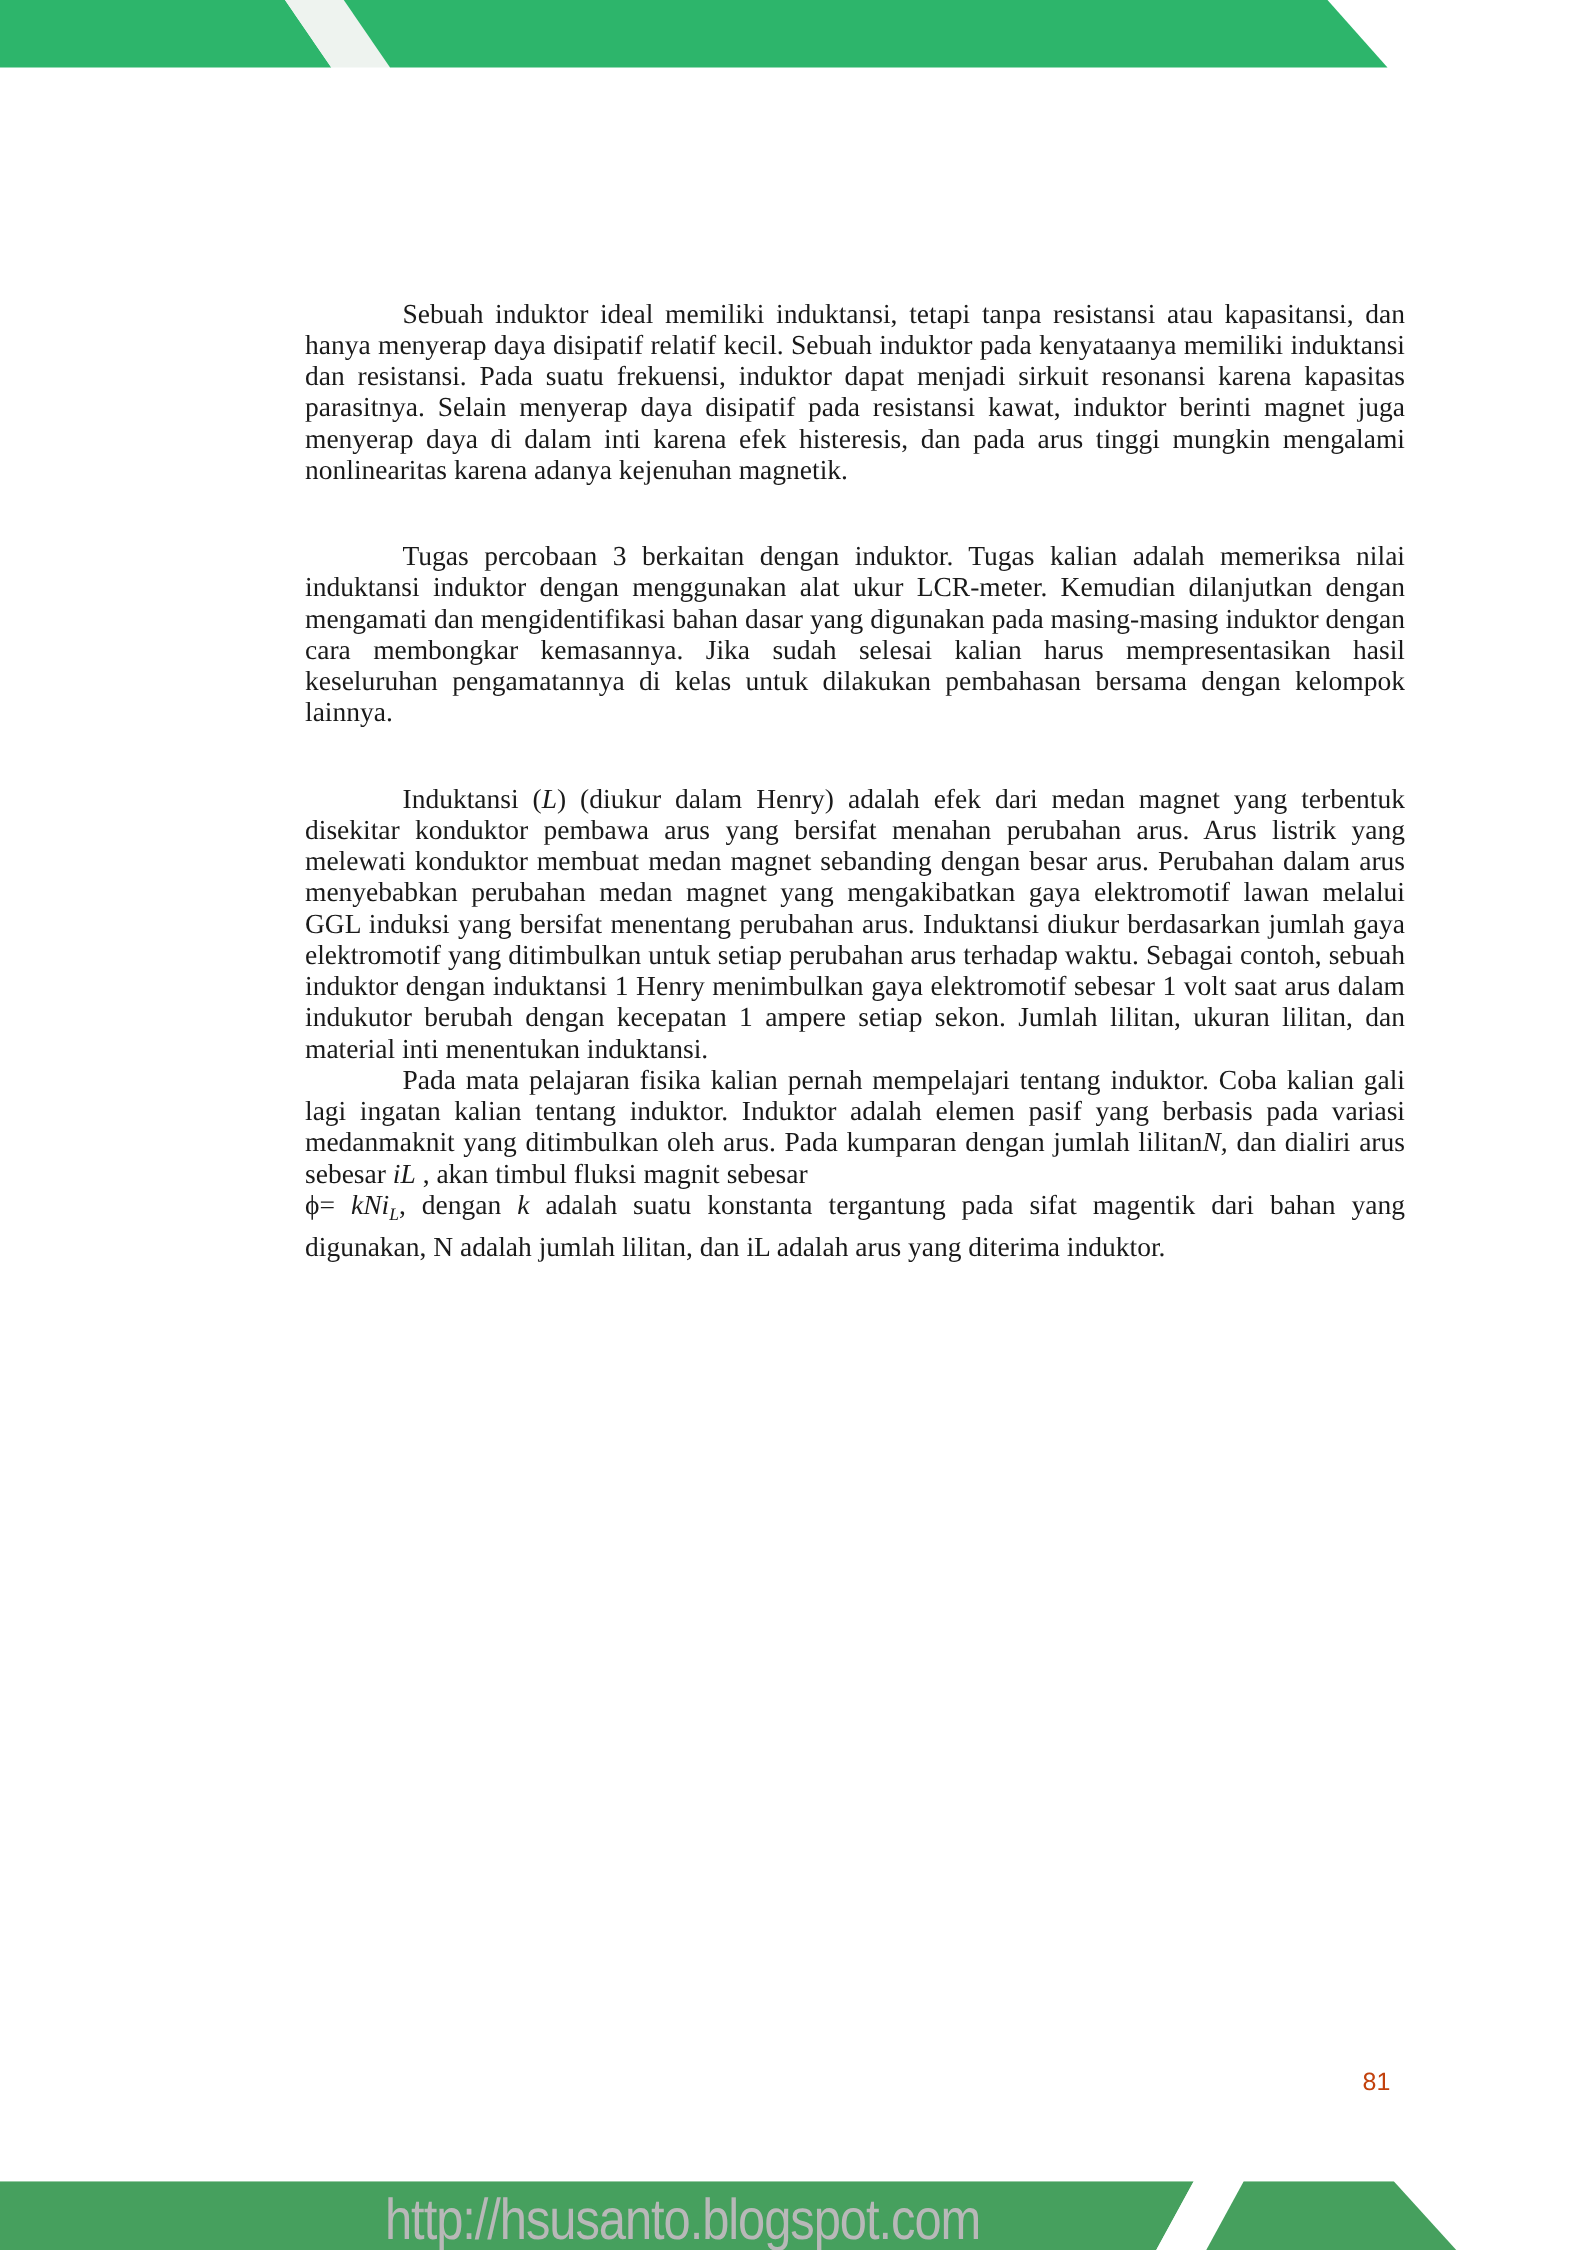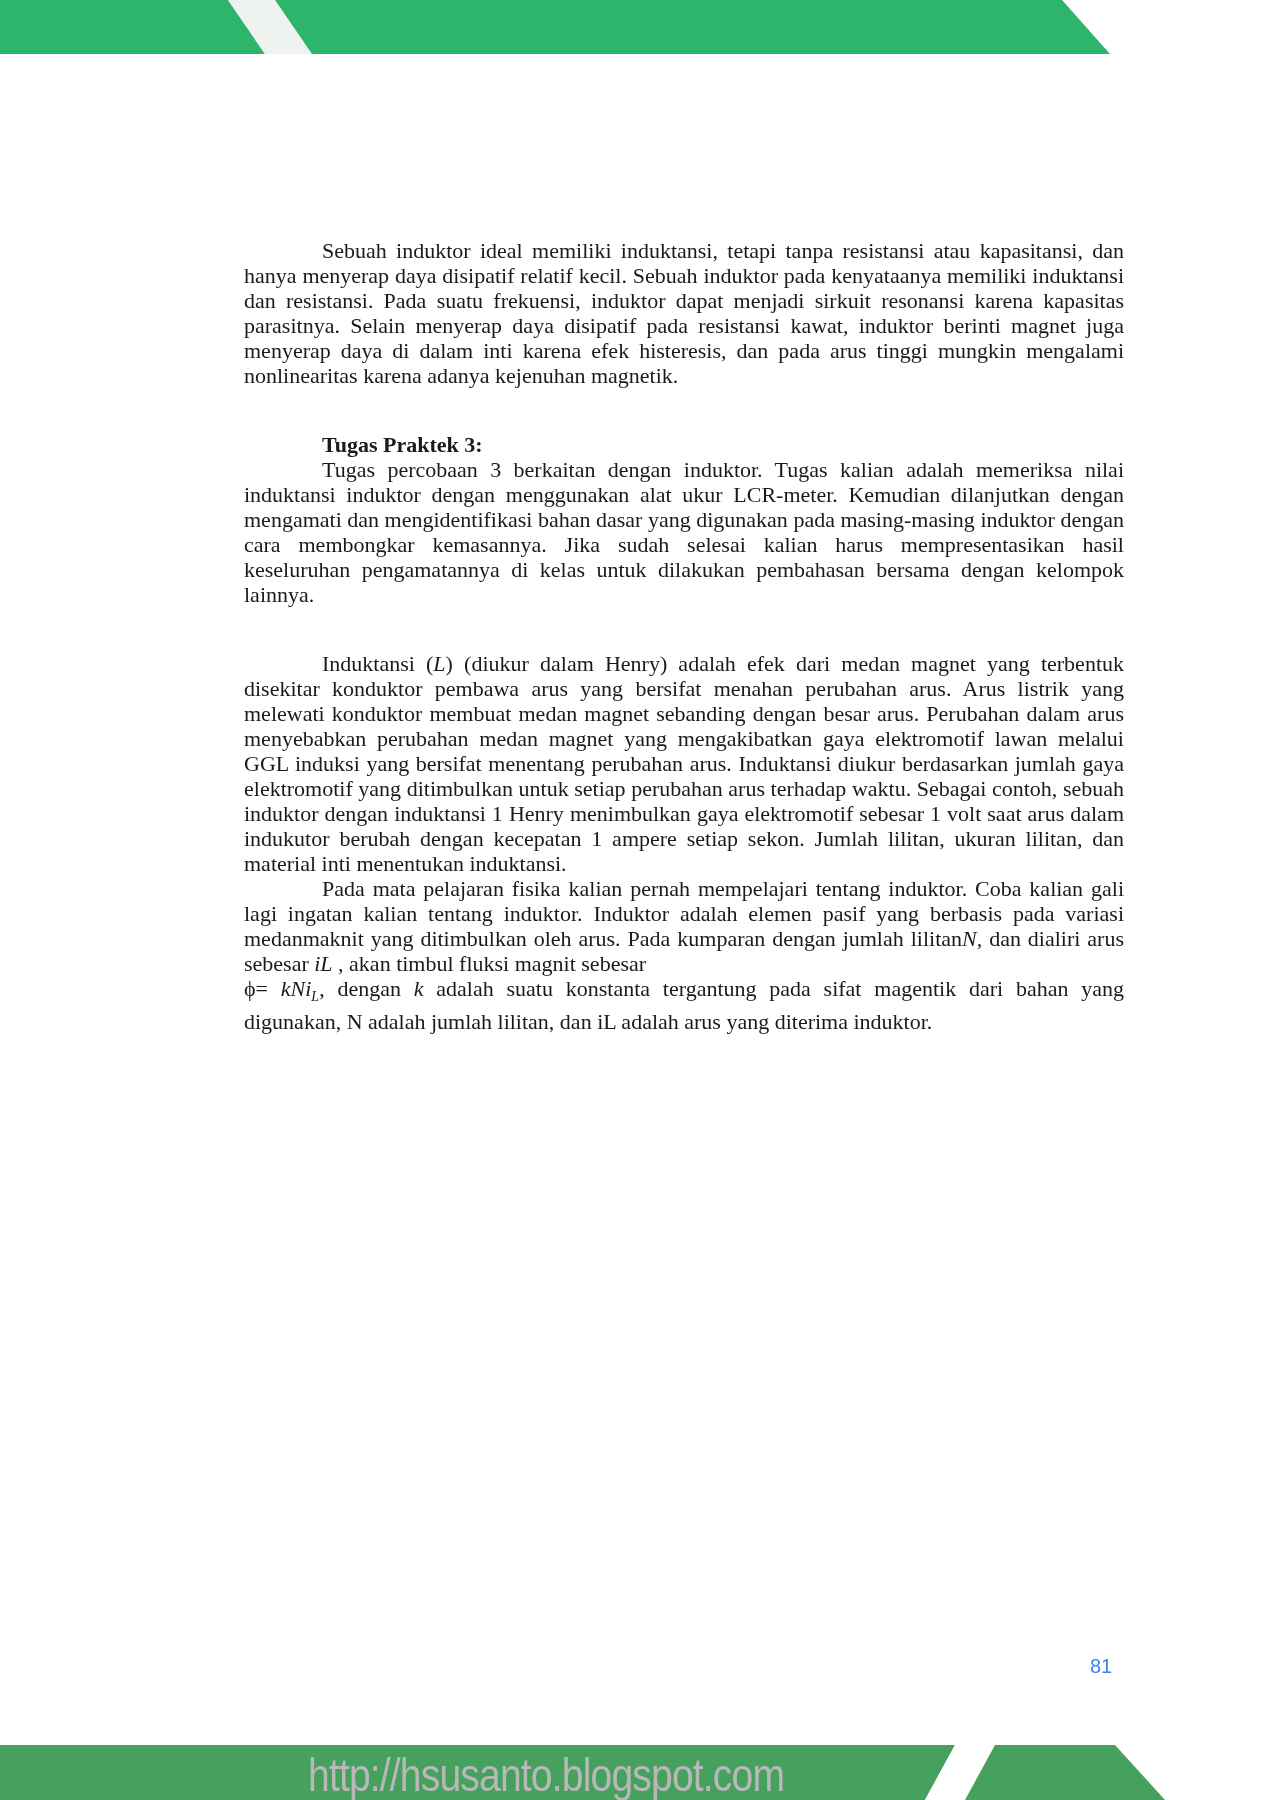--- a/index.html
+++ b/index.html
@@ -15,21 +15,21 @@
       position: absolute; left: 244px; top: 238px; width: 880px;
       font-size: 22px; line-height: 25px; text-align: justify;
     }
     .content p { margin: 0; text-indent: 78px; }
     .gap { height: 44px; }
     .heading { font-weight: bold; margin: 0 0 0 78px; }
     .heading-wrap { margin-top: 0; }
     .page-number {
       position: absolute; left: 1090px; top: 1655px;
       font-family: "Liberation Sans", "DejaVu Sans", sans-serif;
-      font-size: 20px; color: #3b82f6;
+      font-size: 20px; color: #c2410c;
     }
     .footer-url {
       position: absolute; left: 308px; top: 1748px;
       font-family: "Liberation Sans", "DejaVu Sans", sans-serif;
       font-size: 46px; color: #b8b8b8; letter-spacing: -1px;
       transform: scaleX(0.85); transform-origin: left top;
     }
     i.var { font-style: italic; }
     sub { font-size: 14px; }
   </style>
@@ -38,23 +38,20 @@
 
 <svg class="top-band" viewBox="0 0 1272 56" preserveAspectRatio="none">
   <polygon points="0,0 228,0 265,54 0,54" fill="#2db56b"></polygon>
   <polygon points="228,0 275,0 312,54 265,54" fill="#eef3ef"></polygon>
   <polygon points="275,0 1062,0 1110,54 312,54" fill="#2db56b"></polygon>
 </svg>
 
 <div class="content">
   <p>Sebuah induktor ideal memiliki induktansi, tetapi tanpa resistansi atau kapasitansi, dan hanya menyerap daya disipatif relatif kecil. Sebuah induktor pada kenyataanya memiliki induktansi dan resistansi. Pada suatu frekuensi, induktor dapat menjadi sirkuit resonansi karena kapasitas parasitnya. Selain menyerap daya disipatif pada resistansi kawat, induktor berinti magnet juga menyerap daya di dalam inti karena efek histeresis, dan pada arus tinggi mungkin mengalami nonlinearitas karena adanya kejenuhan magnetik.</p>
   <div class="gap"></div>
-  <div class="heading-wrap">
-    <div class="heading">Tugas Praktek 3:</div>
-  </div>
   <p>Tugas percobaan 3 berkaitan dengan induktor. Tugas kalian adalah memeriksa nilai induktansi induktor dengan menggunakan alat ukur LCR-meter. Kemudian dilanjutkan dengan mengamati dan mengidentifikasi bahan dasar yang digunakan pada masing-masing induktor dengan cara membongkar kemasannya. Jika sudah selesai kalian harus mempresentasikan hasil keseluruhan pengamatannya di kelas untuk dilakukan pembahasan bersama dengan kelompok lainnya.</p>
   <div class="gap"></div>
   <p><span>Induktansi (</span><i class="var">L</i><span>) (diukur dalam Henry) adalah efek dari medan magnet yang terbentuk disekitar konduktor pembawa arus yang bersifat menahan perubahan arus. Arus listrik yang melewati konduktor membuat medan magnet sebanding dengan besar arus. Perubahan dalam arus menyebabkan perubahan medan magnet yang mengakibatkan gaya elektromotif lawan melalui GGL induksi yang bersifat menentang perubahan arus. Induktansi diukur berdasarkan jumlah gaya elektromotif yang ditimbulkan untuk setiap perubahan arus terhadap waktu. Sebagai contoh, sebuah induktor dengan induktansi 1 Henry menimbulkan gaya elektromotif sebesar 1 volt saat arus dalam indukutor berubah dengan kecepatan 1 ampere setiap sekon. Jumlah lilitan, ukuran lilitan, dan material inti menentukan induktansi.</span></p>
   <p><span>Pada mata pelajaran fisika kalian pernah mempelajari tentang induktor. Coba kalian gali lagi ingatan kalian tentang induktor. Induktor adalah elemen pasif yang berbasis pada variasi medanmaknit yang ditimbulkan oleh arus. Pada kumparan dengan jumlah lilitan</span><i class="var">N,</i><span> dan dialiri arus sebesar </span><i class="var">iL</i><span> , akan timbul fluksi magnit sebesar </span><br><span>ϕ= </span><i class="var"><span>kNi</span><sub>L</sub></i><span>, dengan </span><i class="var">k</i><span> adalah suatu konstanta tergantung pada sifat magentik dari bahan yang digunakan, N adalah jumlah lilitan, dan iL adalah arus yang diterima induktor.</span></p>
 </div>
 
 <div class="page-number">81</div>
 
 <svg class="bottom-band" viewBox="0 0 1272 55" preserveAspectRatio="none">
   <polygon points="0,0 955,0 925,55 0,55" fill="#46a05e"></polygon>

